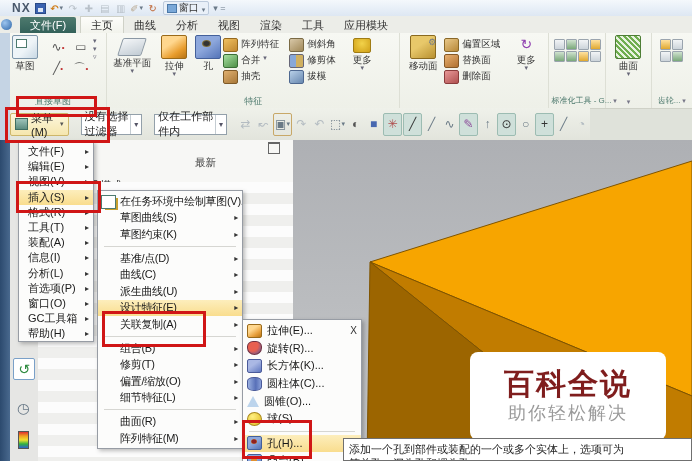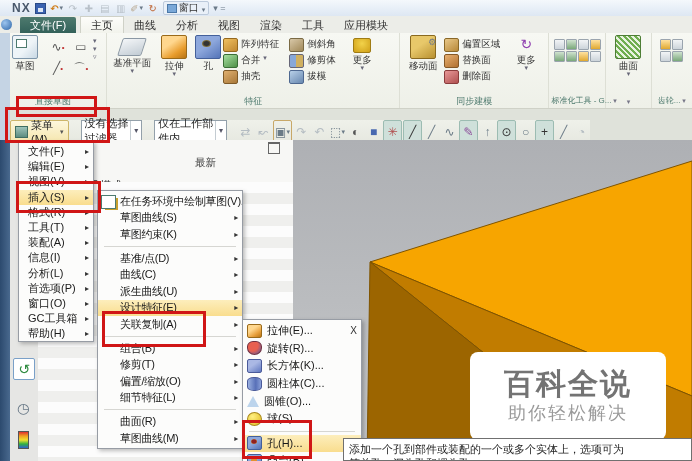--- a/index.html
+++ b/index.html
@@ -61,22 +61,22 @@
   .sk-cluster{display:grid;grid-template-columns:22px 22px;grid-auto-rows:20px;gap:1px;margin:2px 0 0 3px}
   .skc{display:flex;align-items:center;justify-content:center;font-size:12px;color:#555}
   .skdot{color:#c03030;font-size:8px}
   .arrcol{display:flex;flex-direction:column;justify-content:space-around;font-size:7px;color:#667;padding:2px 1px}
   .tinygrid{display:grid;grid-template-columns:repeat(4,11px);grid-auto-rows:11px;gap:1px;padding-top:4px}
   .tg{border:1px solid #9aa4ae;background:linear-gradient(#f2f4f6,#ccd4da);border-radius:1px}
   .tg.c1{background:linear-gradient(#ffe2a0,#e0a830)}
   .tg.c2{background:linear-gradient(#cfe2cf,#7aa87a)}
 
   
-  .selbar{left:0;top:120px;width:590px;height:32px;background:linear-gradient(#eff1ea,#e2e4dc);
-          border-bottom:1px solid #c6c8c0;display:flex;align-items:flex-start;font-size:11px}
+  .selbar{left:0;top:108px;width:590px;height:32px;background:linear-gradient(#eff1ea,#e2e4dc);
+          border-bottom:1px solid #c6c8c0;display:flex;align-items:center;font-size:11px}
   .menubtn{margin-left:10px;width:88px;height:23px;background:linear-gradient(#fdf7dd,#f5e6ae);
            border:1px solid #cdb66a;border-radius:2px;display:flex;align-items:center;gap:3px;padding:0 4px;box-sizing:border-box}
   .menubtn .mic9{width:11px;height:10px;background:linear-gradient(#9ec4ba,#5d8d80);border:1px solid #3f6e62;flex:none}
   .menubtn .dd{font-size:7px;color:#555;margin-left:auto}
   .combo{height:21px;background:#fff;border:1px solid #93a0aa;display:flex;align-items:center;
          padding:0 3px;box-sizing:border-box;margin-left:12px;color:#222}
   .combo .dd{margin-left:auto;font-size:8px;color:#556;border-left:1px solid #c4ccd2;padding-left:3px;height:100%;display:flex;align-items:center}
   .icostrip{display:flex;align-items:center;gap:1px;margin-left:10px}
   .tbi{width:17px;height:21px;display:flex;align-items:center;justify-content:center;font-size:12px;color:#6a7a86;border-radius:2px}
   .tbi.sel{background:#cfe0da;border:1px solid #9cbcb2;color:#333}
@@ -94,21 +94,21 @@
   .stripes{position:absolute;left:0;top:42px;width:255px;height:279px;
            background:repeating-linear-gradient(#fcfcfc 0 11px,#efefed 11px 22px)}
   .ph-col{position:absolute;left:157px;top:16px;font-size:10.5px;color:#444}
   .ph-mode{position:absolute;left:40px;top:38px;font-size:11px;color:#333}
   .restoreglyph{position:absolute;left:230px;top:2px;width:10px;height:9px;border:1px solid #666;border-top:2px solid #666}
 
   
   .viewport{left:293px;top:140px;width:399px;height:321px;background:linear-gradient(#aeb0b4,#c6c8ca)}
   .watermark{left:470px;top:352px;width:196px;height:88px;background:#fff;border-radius:8px;
              display:flex;flex-direction:column;align-items:center;justify-content:center;z-index:6}
-  .wm1{font-size:30px;font-weight:bold;color:#737373;letter-spacing:2px;line-height:34px}
+  .wm1{font-size:30px;font-weight:bold;color:#7f1d1d;letter-spacing:2px;line-height:34px}
   .wm2{font-size:18px;color:#9a9a9a;letter-spacing:2px}
 
   
   .menu{background:#fcfcfb;border:1px solid #979ca4;box-shadow:2px 2px 4px rgba(0,0,0,.25);z-index:10;box-sizing:border-box}
   .mitem{display:flex;align-items:center;font-size:11px;color:#1a1a1a;padding:0 4px 0 9px;white-space:nowrap;overflow:hidden}
   .mitem .arr{margin-left:auto;font-size:8px;color:#333}
   .hl{background:linear-gradient(#fdeebc,#f9dd8e)}
   .mainmenu{left:18px;top:141px;width:76px;height:201px;display:flex;flex-direction:column;padding:2px 0}
   .mainmenu .mitem{height:15.2px;flex:none}
   .insmenu{left:97px;top:190px;width:146px;display:flex;flex-direction:column;padding:2px 0}
@@ -271,21 +271,20 @@
           <span class="sic" style="background:linear-gradient(145deg,#e89898,#b05050);border:1px solid #8a3c3c"></span>
           <span>删除面</span>
         </div>
       </div>
       <div class="bigbtn" style="width:32px">
         <span class="i-sync">↻</span>
         <span class="cap">更多</span>
         <span class="dd">▾</span>
       </div>
     </div>
-    <div class="rlabel">同步建模</div>
   </div>
 
   <div class="rgroup" style="width:52px">
     <div class="rbody" style="justify-content:center">
       <div class="tinygrid">
         <span class="tg"></span>
           <span class="tg c2"></span>
           <span class="tg"></span>
           <span class="tg c1"></span>
         <span class="tg c2"></span>
@@ -494,21 +493,21 @@
   <div class="mitem">
       <span>细节特征(L)</span>
       <span class="arr">▸</span>
     </div>
   <div class="msep"></div>
   <div class="mitem">
       <span>曲面(R)</span>
       <span class="arr">▸</span>
     </div>
   <div class="mitem">
-      <span>草图曲线(M)</span>
+      <span>阵列特征(M)</span>
       <span class="arr">▸</span>
     </div>
 </div>
 
 <div class="abs menu desmenu">
   <div class="mitem">
       <span class="dic d-ext"></span>
       <span>拉伸(E)...</span>
       <span class="sc">X</span>
     </div>

